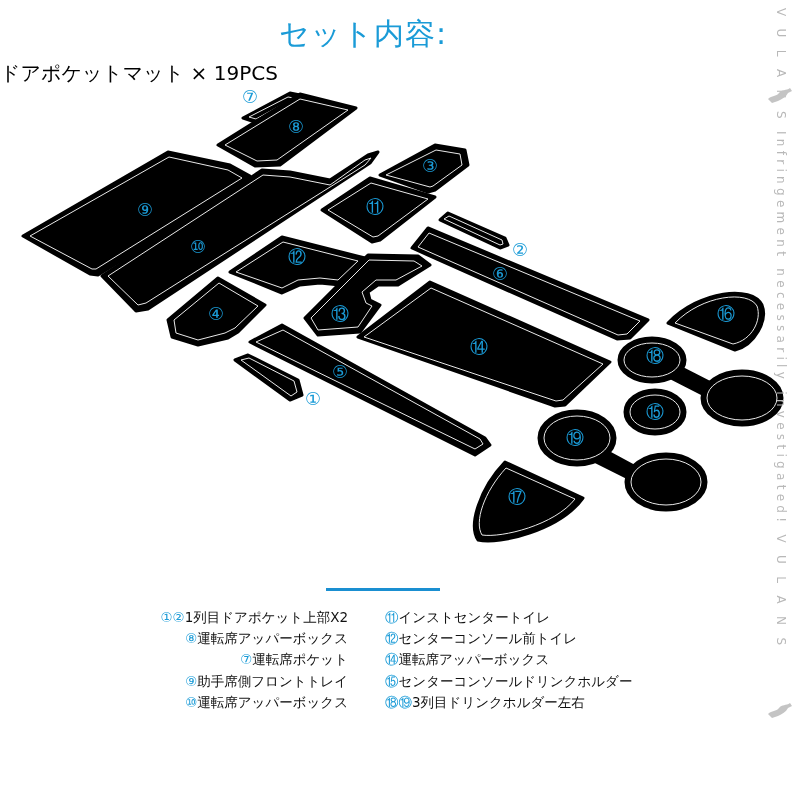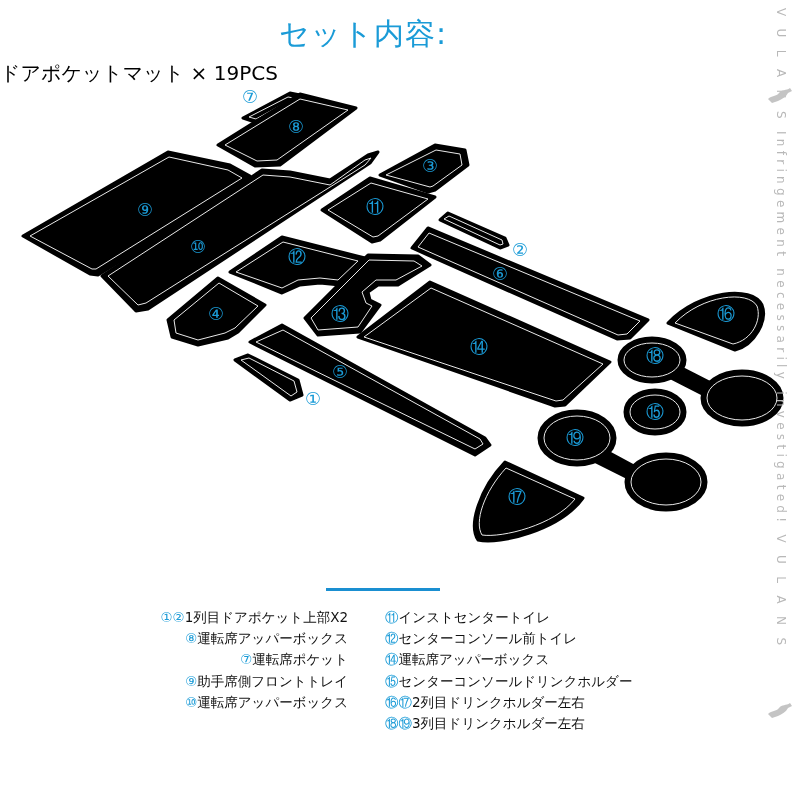--- a/index.html
+++ b/index.html
@@ -158,21 +158,20 @@
   <div><span class="num">⑦</span><span>運転席ポケット</span></div>
   <div><span class="num">⑨</span><span>助手席側フロントトレイ</span></div>
   <div><span class="num">⑩</span><span>運転席アッパーボックス</span></div>
 </div>
 
 <div class="legend legend-right">
   <div><span class="num">⑪</span><span>インストセンタートイレ</span></div>
   <div><span class="num">⑫</span><span>センターコンソール前トイレ</span></div>
   <div><span class="num">⑭</span><span>運転席アッパーボックス</span></div>
   <div><span class="num">⑮</span><span>センターコンソールドリンクホルダー</span></div>
-  <div><span class="num">⑯⑰</span><span>2列目ドリンクホルダー左右</span></div>
   <div><span class="num">⑱⑲</span><span>3列目ドリンクホルダー左右</span></div>
 </div>
 
 <div class="watermark">
   <span>V U L A N S   Infringement necessarily investigated!   V U L A N S</span>
   <svg class="lizard" style="left:-2px;top:85px;" viewBox="0 0 28 20">
       <path d="M2 14 C6 10,10 12,13 8 C16 4,20 6,24 3 L26 6 L22 8 C20 12,16 14,12 16 L6 18 Z" fill="#c4c4c4"></path>
     </svg>
   <svg class="lizard" style="left:-2px;top:700px;" viewBox="0 0 28 20">
       <path d="M2 14 C6 10,10 12,13 8 C16 4,20 6,24 3 L26 6 L22 8 C20 12,16 14,12 16 L6 18 Z" fill="#c4c4c4"></path>

